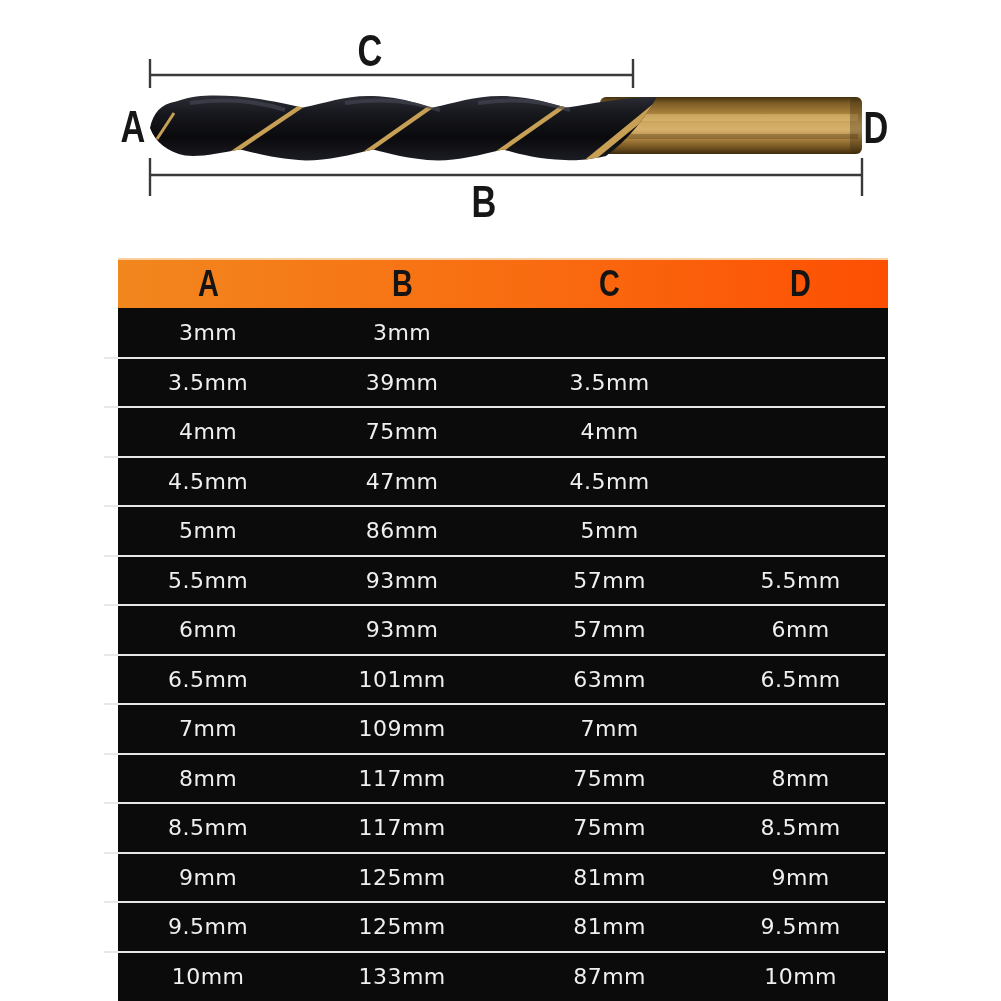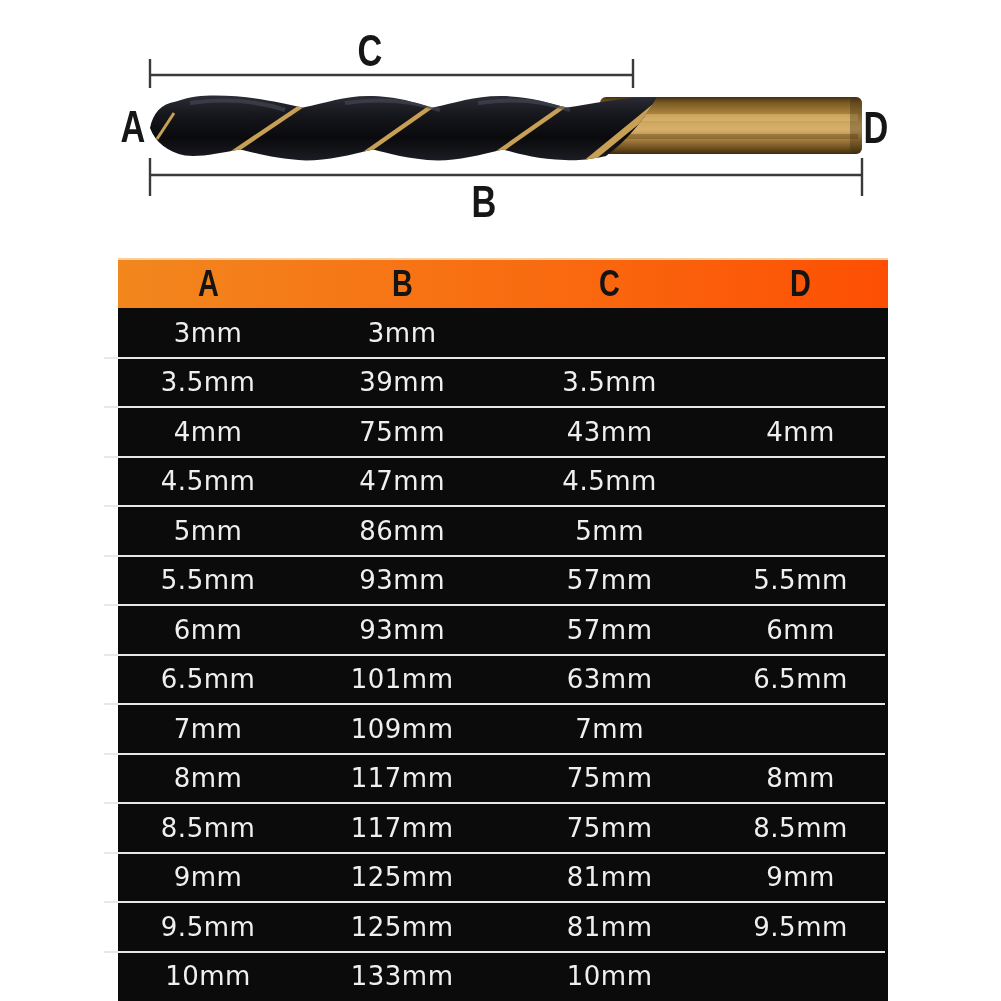--- a/index.html
+++ b/index.html
@@ -34,21 +34,21 @@
     font-size:37px;color:#141414;
   }
   .th span{display:inline-block;transform:scaleX(.78);}
   .tbody{position:absolute;left:0;top:50px;right:0;bottom:0;display:flex;flex-direction:column;}
   .t-row{flex:1;display:grid;grid-template-columns:23.4% 27% 26.9% 22.7%;position:relative;}
   .t-row + .t-row::before{
     content:"";position:absolute;top:-1px;left:-14px;right:3px;height:2px;background:#e8e8e8;
   }
   .td{
     display:flex;align-items:center;justify-content:center;
-    font-size:26px;color:#efefef;letter-spacing:.5px;
+    font-size:22px;color:#efefef;letter-spacing:.5px;
   }
 </style>
 </head>
 <body>
 
 <div class="stage">
 
   <div class="diagram">
     <svg width="1001" height="256" viewBox="0 0 1001 256">
       <defs>
@@ -154,21 +154,20 @@
 
   <div class="t-row">
     <div class="td">3.5mm</div>
     <div class="td">39mm</div>
     <div class="td">3.5mm</div>
   </div>
 
   <div class="t-row">
     <div class="td">4mm</div>
     <div class="td">75mm</div>
-    <div class="td">43mm</div>
     <div class="td">4mm</div>
   </div>
 
   <div class="t-row">
     <div class="td">4.5mm</div>
     <div class="td">47mm</div>
     <div class="td">4.5mm</div>
   </div>
 
   <div class="t-row">
@@ -228,17 +227,18 @@
   <div class="t-row">
     <div class="td">9.5mm</div>
     <div class="td">125mm</div>
     <div class="td">81mm</div>
     <div class="td">9.5mm</div>
   </div>
 
   <div class="t-row">
     <div class="td">10mm</div>
     <div class="td">133mm</div>
+    <div class="td">87mm</div>
     <div class="td">10mm</div>
   </div>
 </div>
   </div>
 </div>
 
 </body></html>

